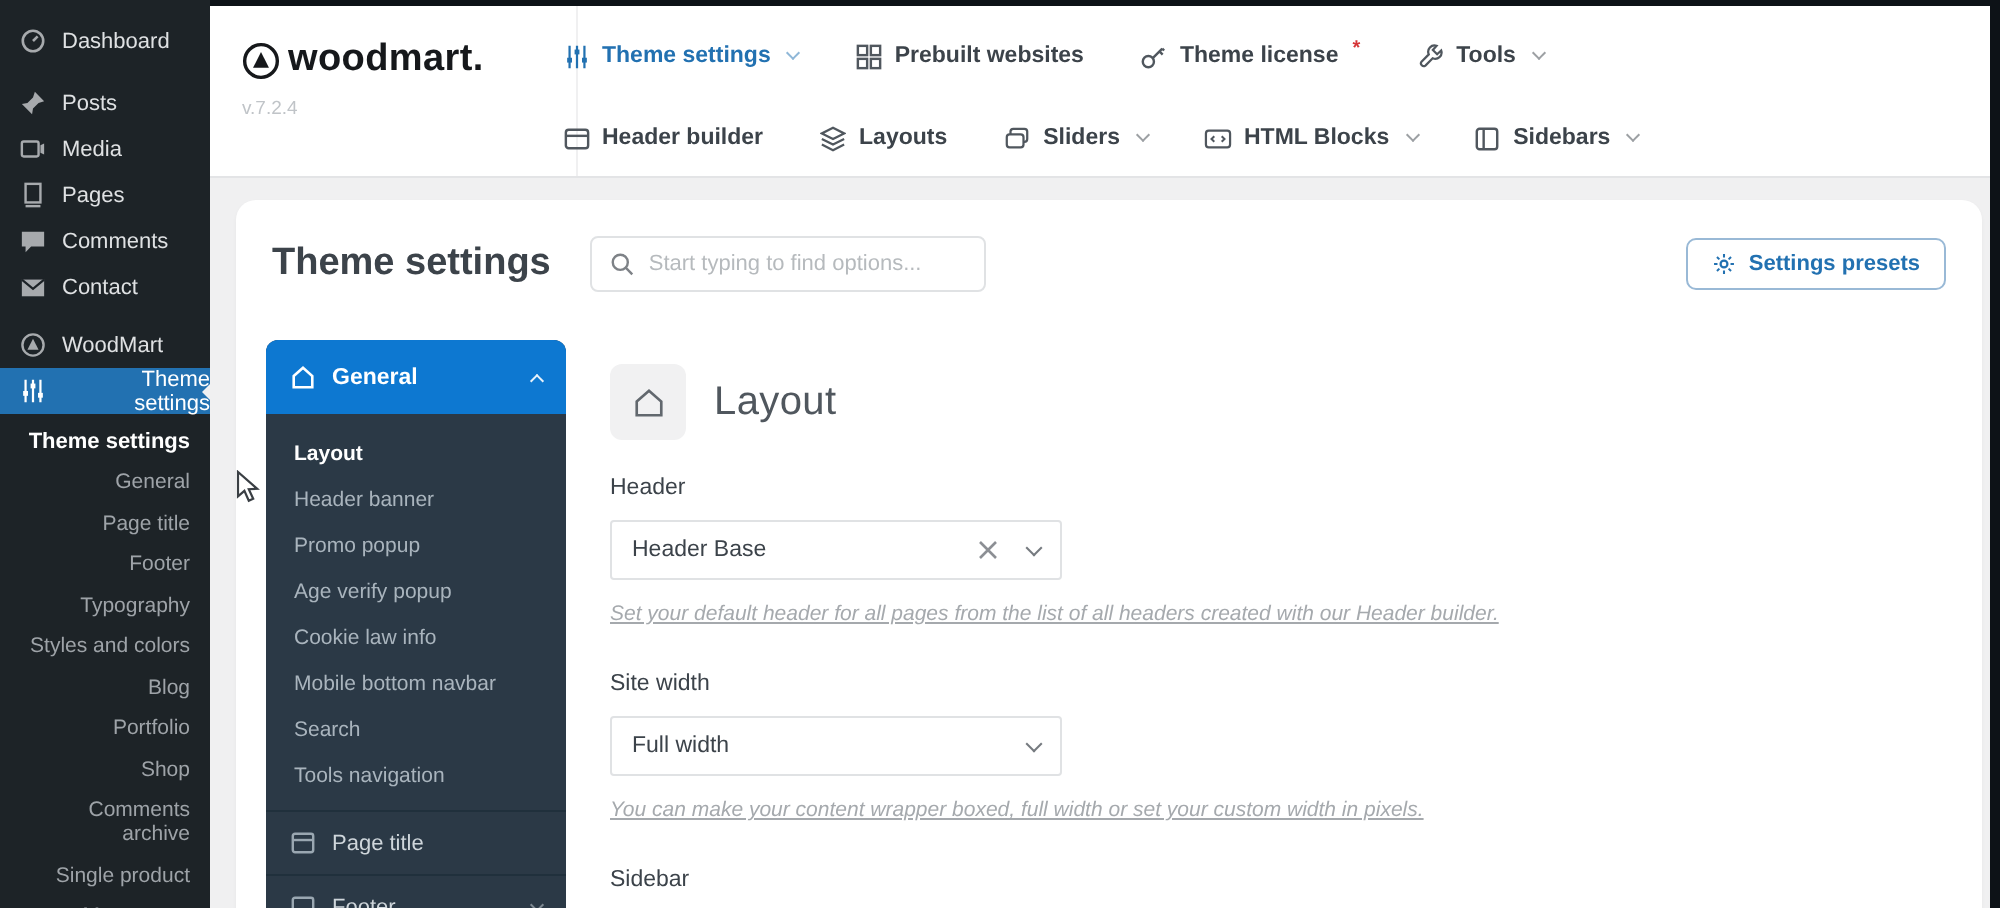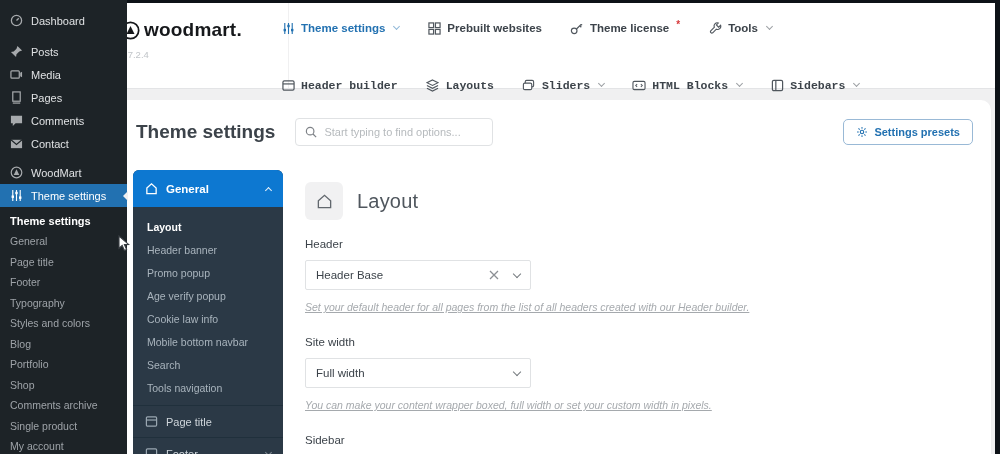--- a/index.html
+++ b/index.html
@@ -1,41 +1,41 @@
 <!DOCTYPE html>
 <html><head>
 <meta charset="utf-8">
 <style>
   * { box-sizing: border-box; margin:0; padding:0; }
   html,body { width:1000px; height:454px; overflow:hidden; }
   body { background:#0d1217; font-family:"Liberation Sans", sans-serif; position:relative; }
 
   
-  .wp-sidebar { position:absolute; left:0; top:0; bottom:0; width:127px; background:#1d2327; color:#c9cdd1; z-index:5; }
+  .wp-sidebar { position:absolute; left:0; top:0; bottom:0; width:105px; background:#1d2327; color:#c9cdd1; z-index:5;text-align:right; }
   .wp-item { height:23px; display:flex; align-items:center; gap:8px; padding-left:10px; font-size:11px; color:#dfe1e3; cursor:pointer; }
   .wp-item .wpico { width:13px; height:13px; flex:0 0 13px; color:#a7aaad; display:flex; align-items:center; justify-content:center; }
   .wp-item.active { background:#2271b1; color:#fff; position:relative; }
   .wp-item.active .wpico { color:#fff; }
   .wp-item.active::after { content:""; position:absolute; right:-1px; top:50%; margin-top:-5px; border:5px solid transparent; border-right-color:#f0f0f1; }
   .wp-sub-title { font-size:11px; font-weight:bold; color:#fff; padding:8px 10px 4px 10px; }
   .wp-sub { font-size:10.5px; color:#9ea3a8; padding:4px 10px 4.5px 10px; cursor:pointer; }
 
   
   .main { position:absolute; left:105px; top:3px; right:5px; bottom:0; background:#f0f0f1; overflow:hidden; }
 
   
   .topbar { position:absolute; left:0; right:0; top:0; height:86px; background:#fff; border-bottom:1px solid #e3e4e6; }
   .logo-box { position:absolute; left:0; top:0; bottom:0; width:184px; border-right:1px solid #f0f0f1; padding:16px 0 0 16px; }
   .logo-row { display:flex; align-items:center; gap:4px; }
   .logo-mark { width:19px; height:19px; }
   .logo-text { font-size:19px; font-weight:bold; color:#16181b; letter-spacing:.2px; }
   .version { font-size:9.5px; color:#c0c4c8; margin-top:8px; }
   .nav-row { position:absolute; left:176px; display:flex; align-items:center; gap:28px; height:30px; }
   .nav-row.r1 { top:10px; }
-  .nav-row.r2 { top:67px;font-family:Liberation Mono, monospace; }
+  .nav-row.r2 { top:51px; }
   .nav-item { display:flex; align-items:center; gap:6px; font-size:11.5px; color:#3c434a; font-weight:bold; cursor:pointer; white-space:nowrap; }
   .nav-item .nico { width:14px; height:14px; color:#50575e; display:flex; align-items:center; justify-content:center; }
   .nav-item.blue, .nav-item.blue .nico { color:#2271b1; }
   .star { color:#d63638; font-size:10px; margin-left:1px; position:relative; top:-4px; }
 
   .chev { width:5px; height:5px; border-right:1.4px solid currentColor; border-bottom:1.4px solid currentColor; transform:rotate(45deg); display:inline-block; margin-left:3px; margin-top:-3px; opacity:.5; }
   .chev.up { transform:rotate(-135deg); margin-top:3px; }
 
   
   .card { position:absolute; left:13px; right:4px; top:97px; bottom:-12px; background:#fff; border-radius:10px 10px 0 0; box-shadow:0 1px 2px rgba(0,0,0,.04); }

